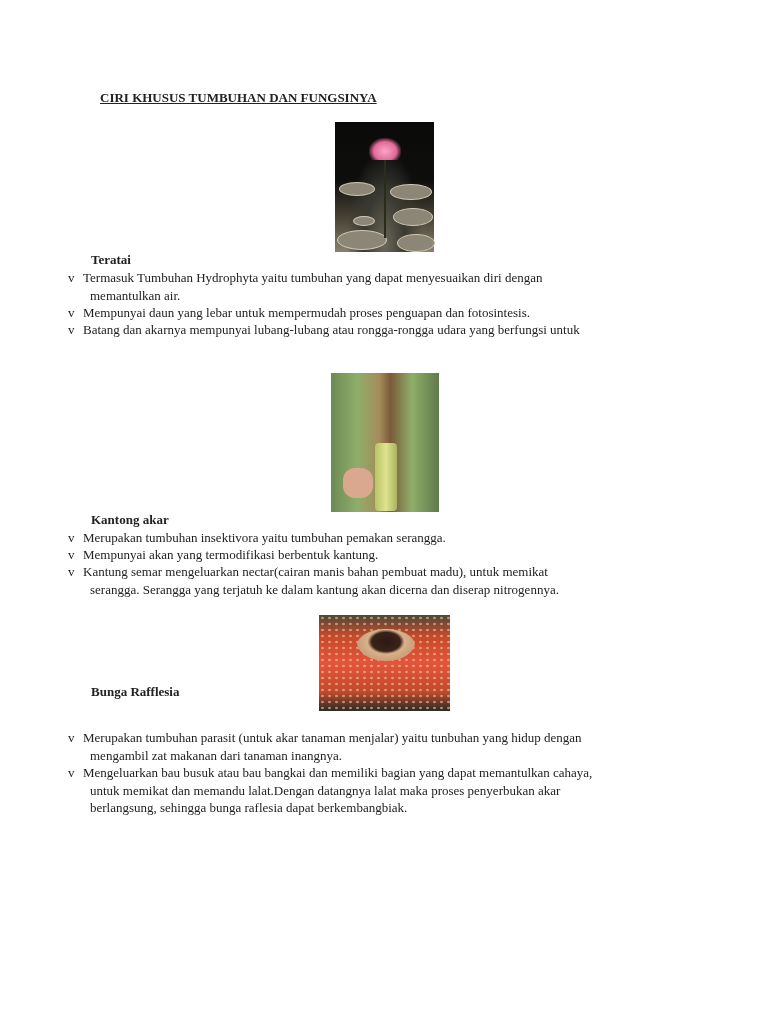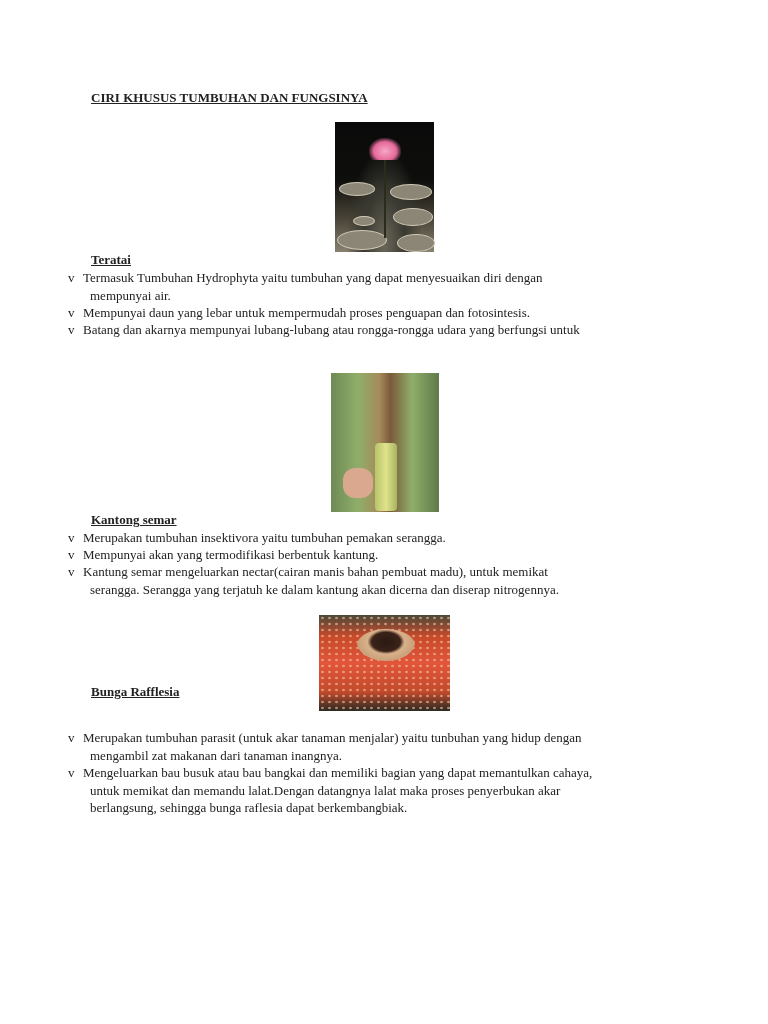--- a/index.html
+++ b/index.html
@@ -1,21 +1,21 @@
 <!DOCTYPE html>
 <html><head>
   <meta charset="utf-8">
   <style>
     html, body { margin: 0; padding: 0; background: #ffffff; }
     body { width: 768px; height: 1024px; position: relative; overflow: hidden;
       font-family: "Liberation Serif", "DejaVu Serif", serif; color: #222; }
-    .title { position: absolute; left: 91px; top: 90px; font-size: 13px; font-weight: bold;
+    .title { position: absolute; left: 100px; top: 90px; font-size: 13px; font-weight: bold;
       text-decoration: underline; letter-spacing: 0; }
     .img { position: absolute; }
-    .heading { position: absolute; left: 91px; font-size: 13px; font-weight: bold; text-decoration: underline; }
+    .heading { position: absolute; left: 91px; font-size: 13px; font-weight: bold; }
     .bullet { position: absolute; left: 68px; width: 610px; font-size: 13px; line-height: 17.5px; }
     .bullet .v { position: absolute; left: 0; top: 0; }
     .bullet .t { display: block; padding-left: 15px; }
     .bullet .cont { display: block; padding-left: 22px; }
 
     
     .lotus { left: 335px; top: 122px; width: 99px; height: 130px;
       background: radial-gradient(ellipse at 50% 95%, #6b6658 0%, #3a3a32 30%, transparent 55%),
                   linear-gradient(#0a0a0a 0%, #0e0e0c 45%, #4a4538 75%, #8a8170 100%); }
     .lotus .flower { position: absolute; left: 34px; top: 16px; width: 32px; height: 22px;
@@ -52,36 +52,36 @@
     <div class="pad" style="left:18px;top:94px;width:20px;height:8px;"></div>
     <div class="pad" style="left:2px;top:108px;width:48px;height:18px;"></div>
     <div class="pad" style="left:62px;top:112px;width:36px;height:16px;"></div>
     <div class="stem"></div>
     <div class="flower"></div>
   </div>
   <div class="heading" style="top:252px;">Teratai</div>
   <div class="bullet" style="top:269px;">
     <span class="v">v</span>
     <span class="t">Termasuk Tumbuhan Hydrophyta yaitu tumbuhan yang dapat menyesuaikan diri dengan</span>
-    <span class="cont">mempunyai air.</span>
+    <span class="cont">memantulkan air.</span>
   </div>
   <div class="bullet" style="top:304px;">
     <span class="v">v</span>
     <span class="t">Mempunyai daun yang lebar untuk mempermudah proses penguapan dan fotosintesis.</span>
   </div>
   <div class="bullet" style="top:321px;">
     <span class="v">v</span>
     <span class="t">Batang dan akarnya mempunyai lubang-lubang atau rongga-rongga udara yang berfungsi untuk</span>
   </div>
 
   <div class="img pitcher">
     <div class="tube"></div>
     <div class="hand"></div>
   </div>
-  <div class="heading" style="top:512px;">Kantong semar</div>
+  <div class="heading" style="top:512px;">Kantong akar</div>
   <div class="bullet" style="top:529px;">
     <span class="v">v</span>
     <span class="t">Merupakan tumbuhan insektivora yaitu tumbuhan pemakan serangga.</span>
   </div>
   <div class="bullet" style="top:546px;">
     <span class="v">v</span>
     <span class="t">Mempunyai akan yang termodifikasi berbentuk kantung.</span>
   </div>
   <div class="bullet" style="top:563px;">
     <span class="v">v</span>

